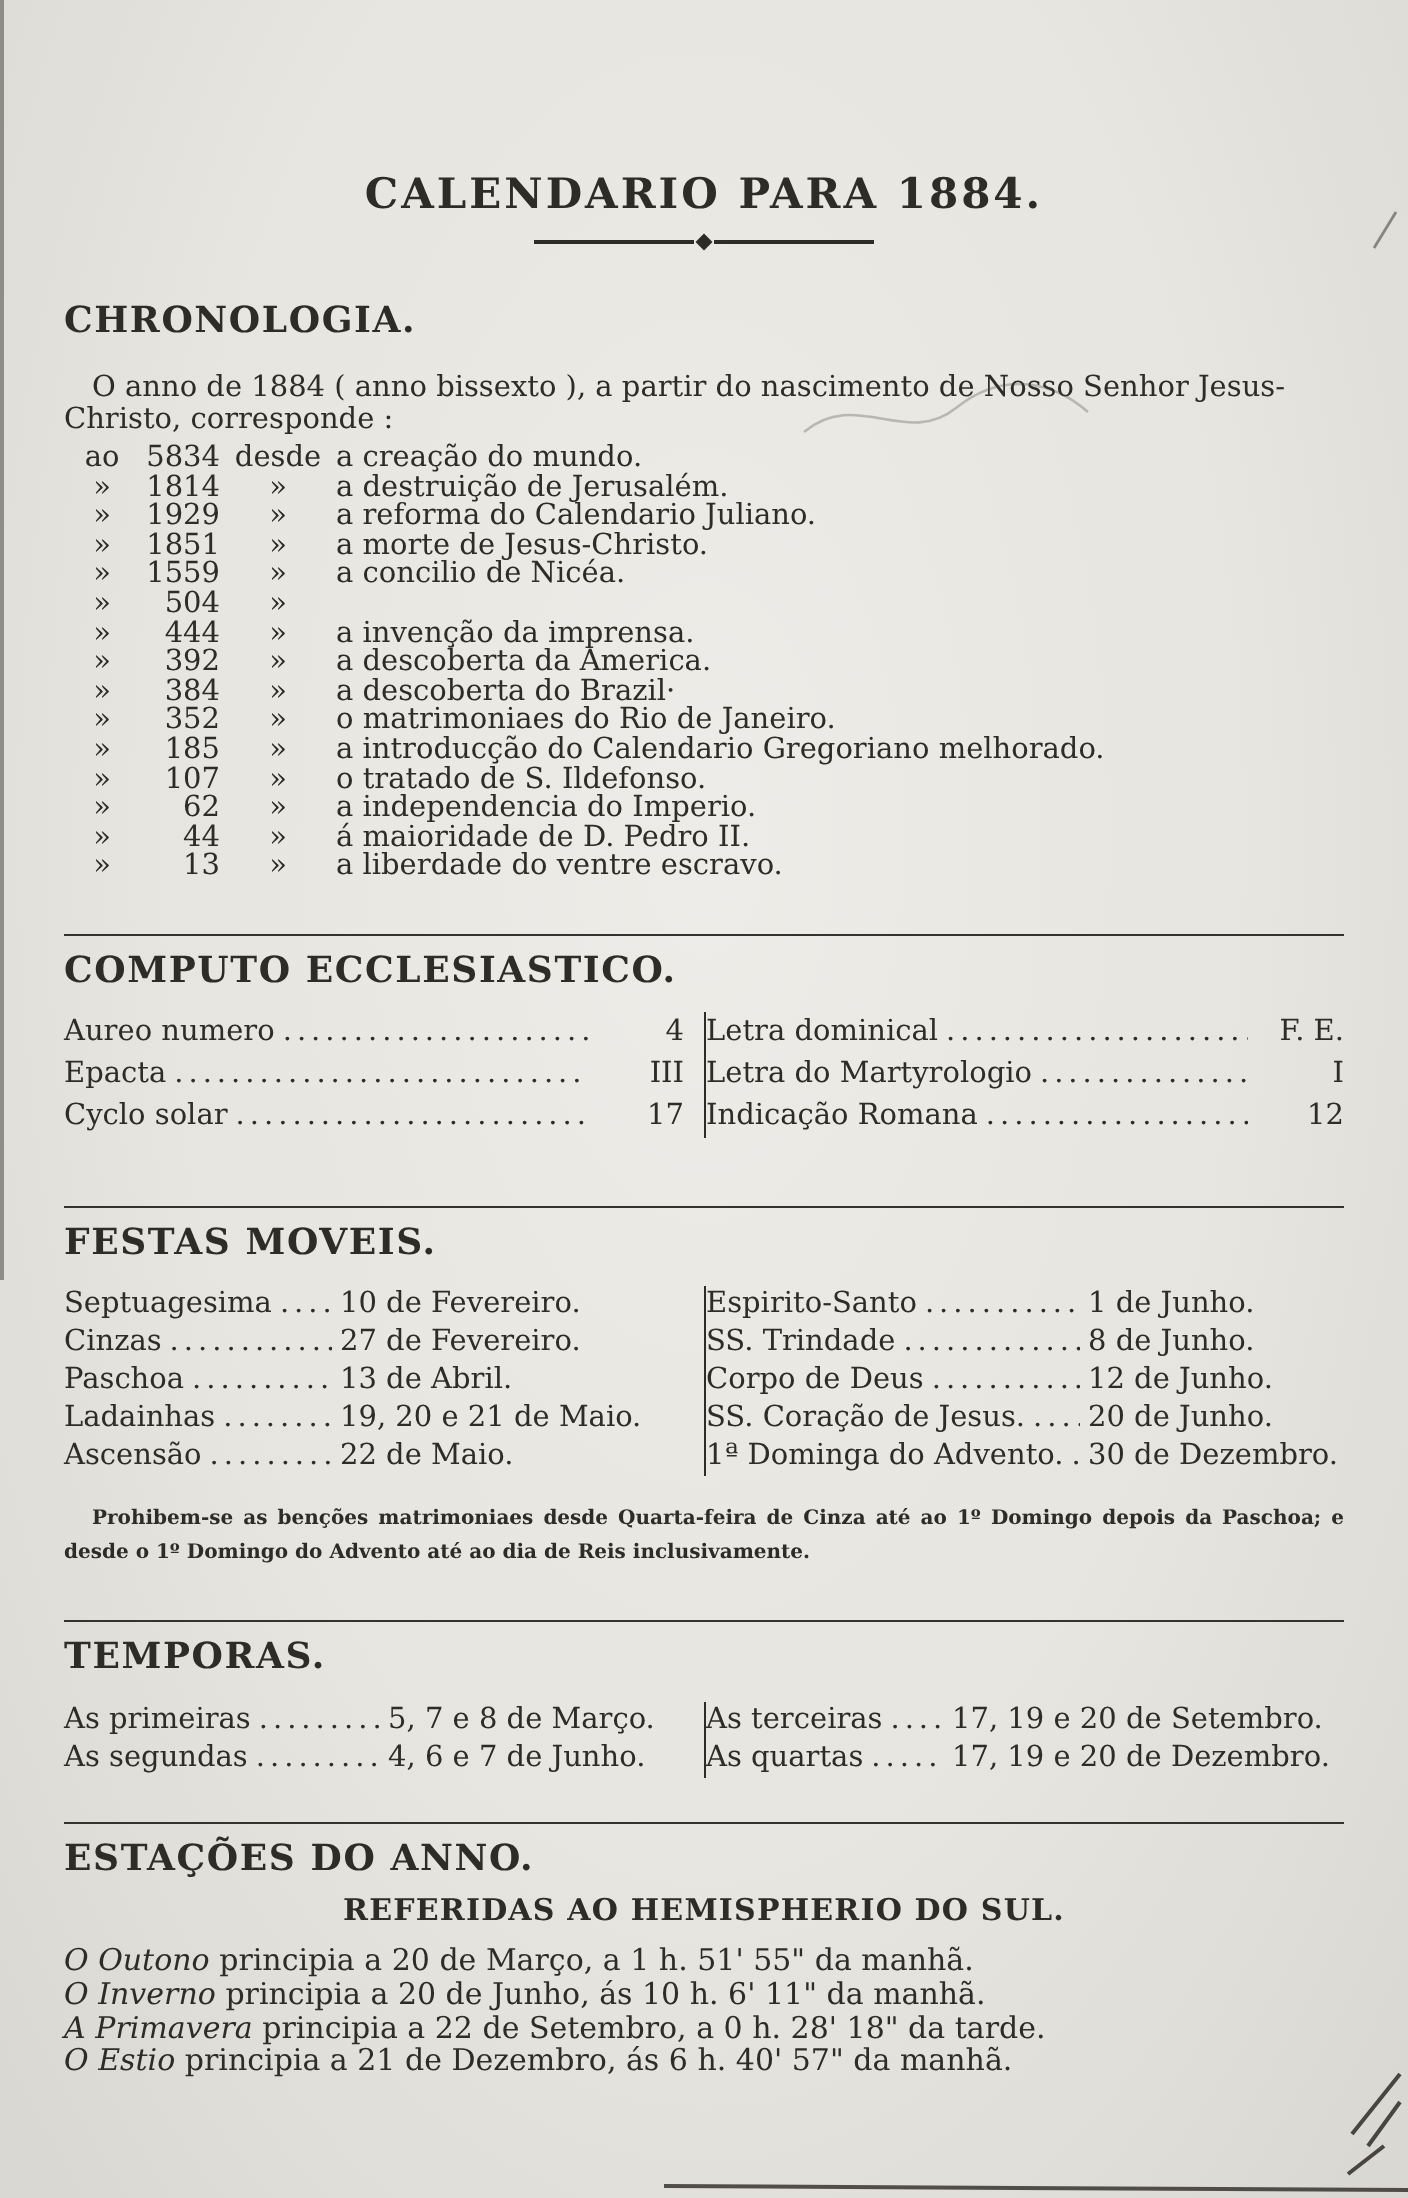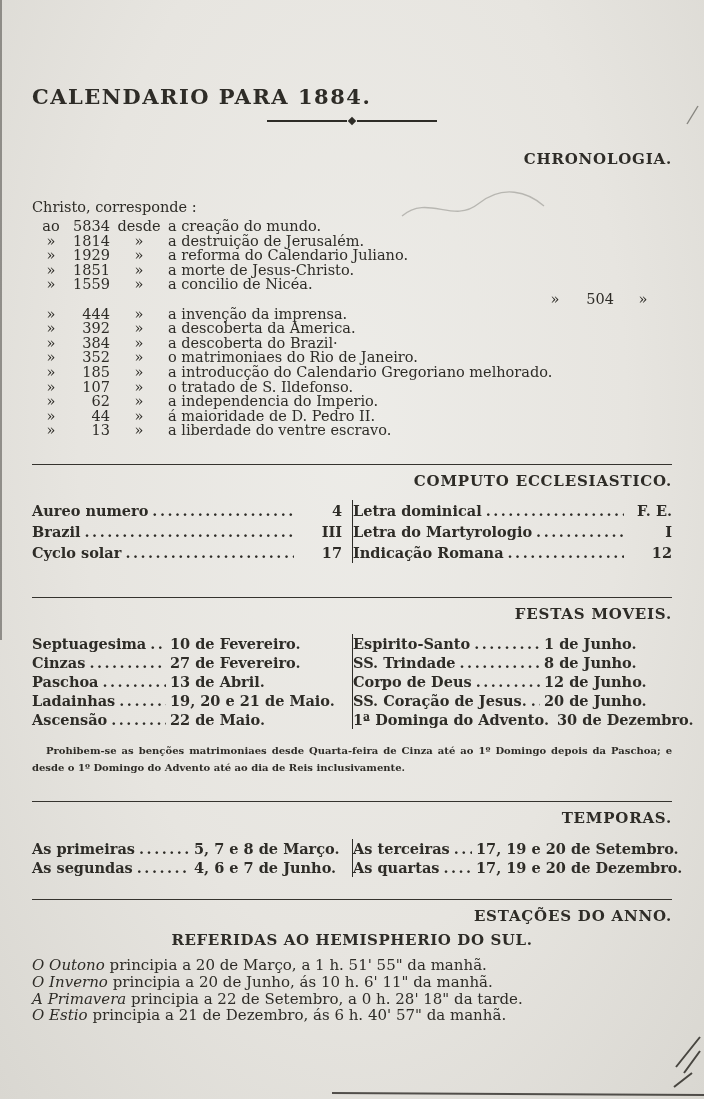--- a/index.html
+++ b/index.html
@@ -11,61 +11,61 @@
   }
   .page {
     position:relative;
     width:704px; height:1099px;
     overflow:hidden;
     padding:0 32px;
     background:radial-gradient(ellipse at 50% 38%, #edecE8 0%, #e7e5e0 55%, #d9d7d1 100%);
   }
   .title {
     margin-top:84px;
-    text-align:left;
+    text-align:center;
     font-size:21px;
     font-weight:bold;
     letter-spacing:1.5px;
   }
   .ornament { width:170px; margin:9px auto 0; display:flex; align-items:center; }
   .ornament .orn-line { flex:1; height:2px; background:#2e2c27; }
   .ornament .orn-diamond { width:6px; height:6px; background:#2e2c27; transform:rotate(45deg); margin:0 2px; }
 
   h2.sec-head {
     margin-top:26px;
-    text-align:right;
-    font-size:15px;
+    text-align:left;
+    font-size:18px;
     font-weight:bold;
     letter-spacing:.8px;
   }
   .intro {
     margin-top:16px;
     font-size:14.5px;
     line-height:15.5px;
     text-indent:14px;
   }
   .chrono-list { margin-top:4px; margin-left:6px; font-size:14.5px; line-height:14.6px; }
-  .chrono-row { display:flex;justify-content:flex-end; }
+  .chrono-row { display:flex; }
   .chrono-row .c1 { width:26px; text-align:center; flex:none; }
   .chrono-row .yr { width:46px; text-align:right; flex:none; }
   .chrono-row .c2 { width:58px; text-align:center; flex:none; }
   .chrono-row .tx { flex:1; }
 
   hr.rule { border:none; border-top:1.4px solid #35332e; }
   .rule-1 { margin-top:26px; }
   .rule-2 { margin-top:34px; }
   .rule-3 { margin-top:25px; }
   .rule-4 { margin-top:22px; }
   h2.after-rule { margin-top:7px; }
 
   .twocol { display:flex; font-size:14.5px; }
   .twocol .col { width:50%; }
   .twocol .col.left  { padding-right:10px; }
   .twocol .col.right { border-left:1.5px solid #2e2c27; padding-left:0; }
-  .lrow { display:flex; align-items:baseline; white-space:nowrap;font-weight:bold; }
+  .lrow { display:flex; align-items:baseline; white-space:nowrap; }
   .leader { flex:1; overflow:hidden; white-space:nowrap; margin:0 4px; }
   .leader::after {
     content:"..........................................................";
     letter-spacing:2.5px; color:#2e2c27;
   }
   .computo-cols { margin-top:10px; }
   .computo-cols .lrow { line-height:21px; }
   .computo-cols .value { flex:none; min-width:44px; text-align:right; }
 
   .festas-cols { margin-top:11px; }
@@ -112,21 +112,21 @@
   <h1 class="title">CALENDARIO PARA 1884.</h1>
 
   <div class="ornament">
     <span class="orn-line"></span>
     <span class="orn-diamond"></span>
     <span class="orn-line"></span>
   </div>
 
   <section>
     <h2 class="sec-head">CHRONOLOGIA.</h2>
-    <p class="intro"><br><span>Christo, corresponde :</span></p>
+    <p class="intro"><span>O anno de 1884 ( anno bissexto ), a partir do nascimento de Nosso Senhor Jesus-</span><br><span>Christo, corresponde :</span></p>
 
     <div class="chrono-list">
       <div class="chrono-row">
           <span class="c1">ao</span>
           <span class="yr">5834</span>
           <span class="c2">desde</span>
           <span class="tx">a creação do mundo.</span>
         </div>
       <div class="chrono-row">
           <span class="c1">»</span>
@@ -219,21 +219,21 @@
   <section>
     <h2 class="sec-head after-rule">COMPUTO ECCLESIASTICO.</h2>
     <div class="twocol computo-cols">
       <div class="col left">
         <div class="lrow">
             <span>Aureo numero</span>
             <span class="leader"></span>
             <span class="value">4</span>
           </div>
         <div class="lrow">
-            <span>Brazil</span>
+            <span>Epacta</span>
             <span class="leader"></span>
             <span class="value">III</span>
           </div>
         <div class="lrow">
             <span>Cyclo solar</span>
             <span class="leader"></span>
             <span class="value">17</span>
           </div>
       </div>
       <div class="col right">

